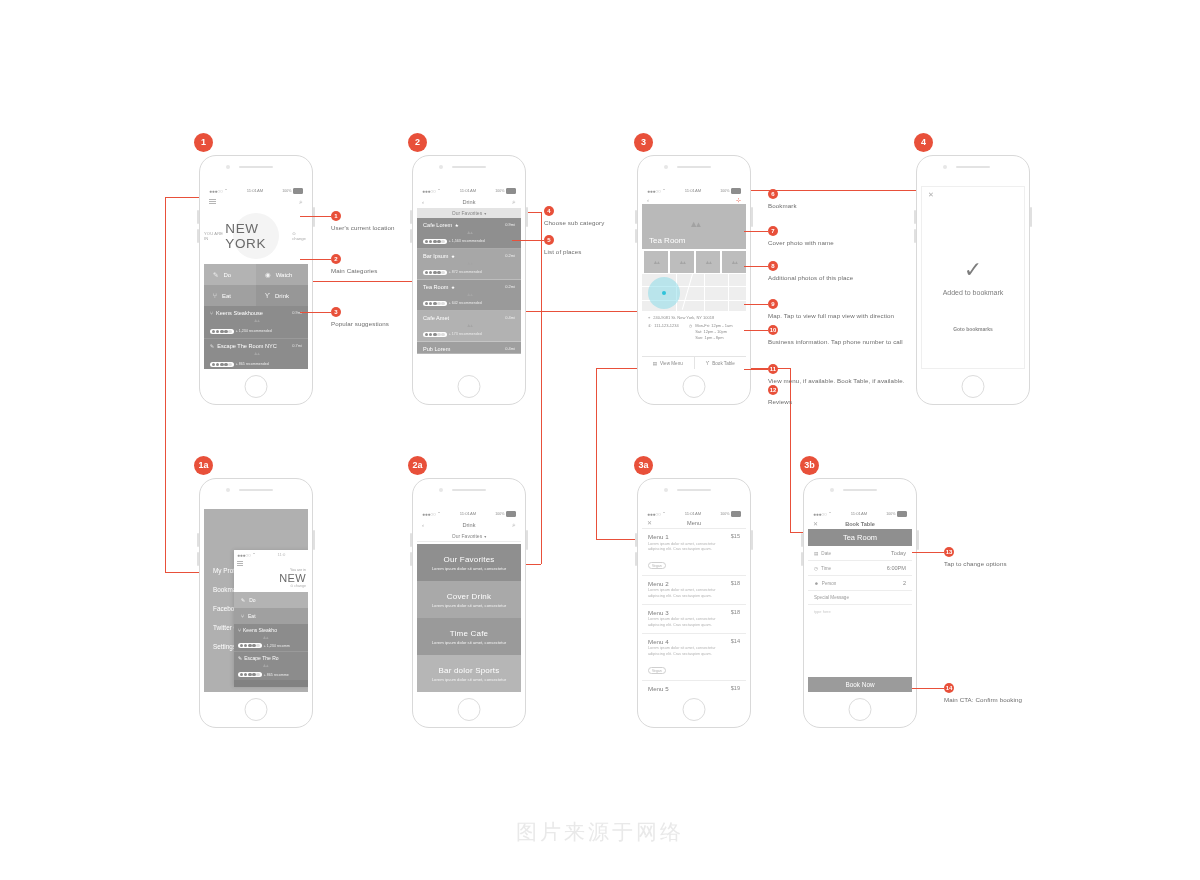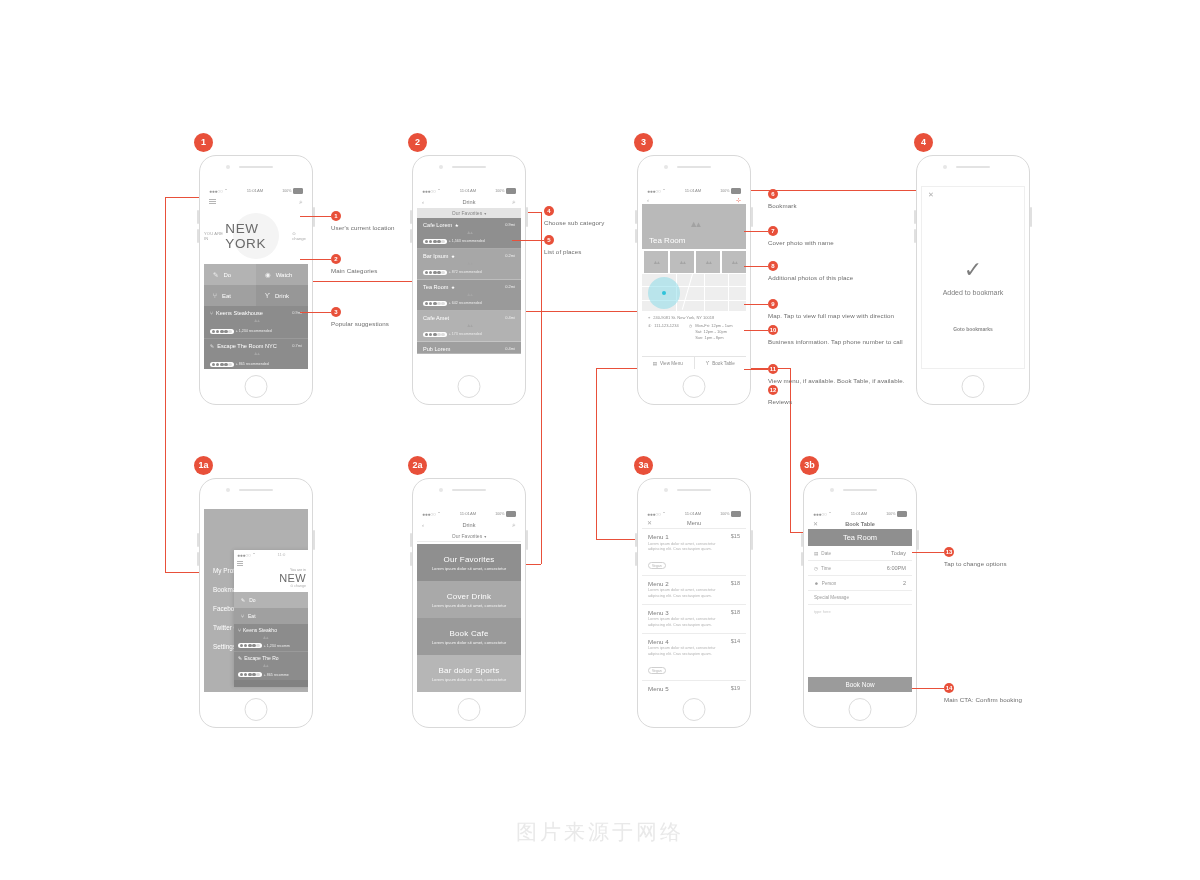--- a/index.html
+++ b/index.html
@@ -700,21 +700,21 @@
       <div style="padding-top:2px;">
         <div class="cbox" style="background:#8f8f8f;">
           <div class="t">Our Favorites</div>
           <div class="s">Lorem ipsum dolor sit amet, consectetur</div>
         </div>
         <div class="cbox" style="background:#a9a9a9;">
           <div class="t">Cover Drink</div>
           <div class="s">Lorem ipsum dolor sit amet, consectetur</div>
         </div>
         <div class="cbox" style="background:#9a9a9a;">
-          <div class="t">Book Cafe</div>
+          <div class="t">Time Cafe</div>
           <div class="s">Lorem ipsum dolor sit amet, consectetur</div>
         </div>
         <div class="cbox" style="background:#b6b6b6;">
           <div class="t">Bar dolor Sports</div>
           <div class="s">Lorem ipsum dolor sit amet, consectetur</div>
         </div>
       </div>
     </div>
   </div>
 

